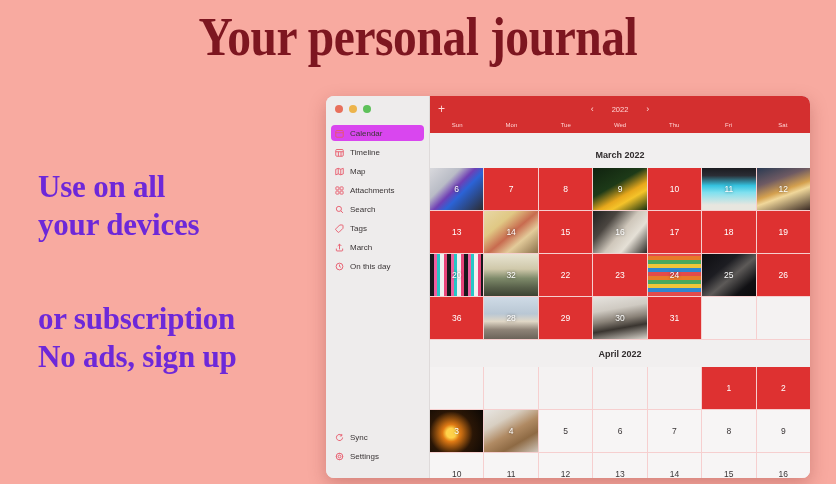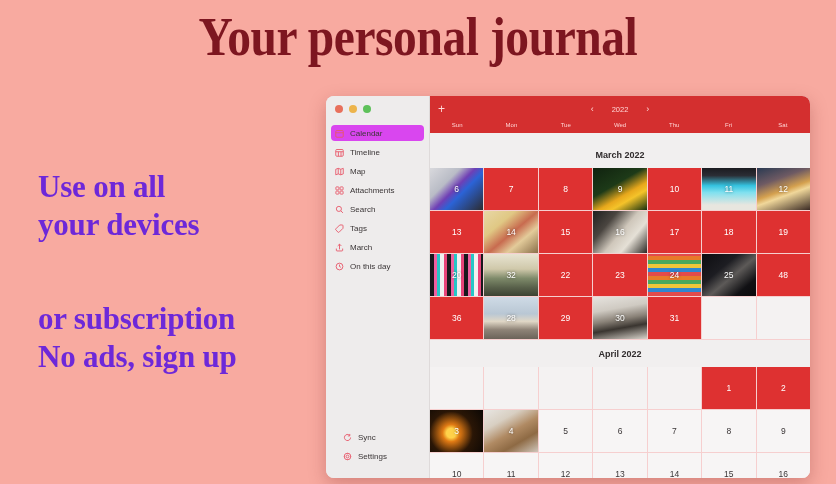--- a/index.html
+++ b/index.html
@@ -82,21 +82,21 @@
   .nav-ico {
     width: 9px; height: 9px;
     flex: 0 0 9px;
     display: block;
     color: #e8586a;
   }
   .nav-ico svg { display: block; width: 9px; height: 9px; }
 
   .nav-bottom {
     position: absolute;
-    bottom: 14px; left: 8px; width: 100%;
+    bottom: 14px; left: 0; width: 100%;
   }
 
   
   .calendar {
     flex: 1 1 auto;
     background: #f1efef;
     position: relative;
     overflow: hidden;
     display: flex;
     flex-direction: column;
@@ -405,21 +405,21 @@
             </div>
             <div class="cell photo red">
               <span class="photo-bg ph-books"></span>
               <span class="num">24</span>
             </div>
             <div class="cell photo red">
               <span class="photo-bg ph-escal"></span>
               <span class="num">25</span>
             </div>
             <div class="cell red">
-              <span class="num">48</span>
+              <span class="num">26</span>
             </div>
           </div>
           <div class="week">
             <div class="cell red">
               <span class="num">36</span>
             </div>
             <div class="cell photo red">
               <span class="photo-bg ph-dogs"></span>
               <span class="num">28</span>
             </div>

